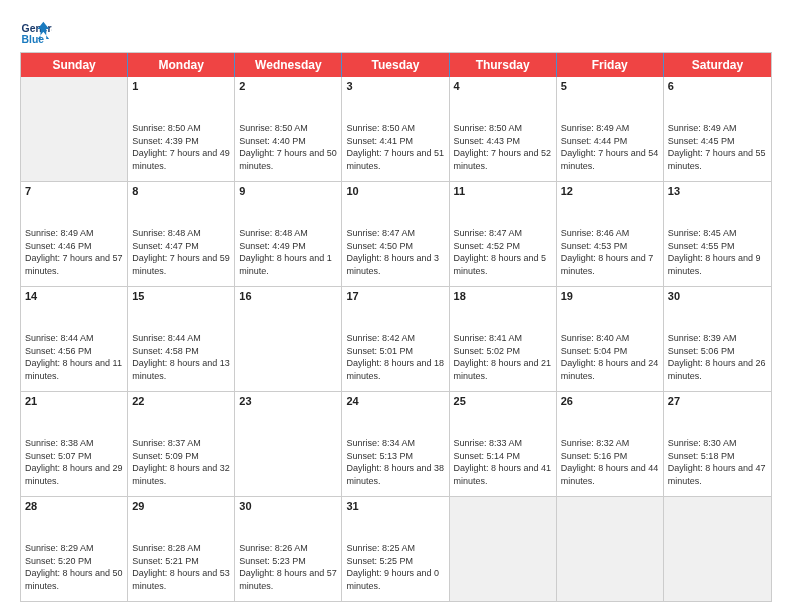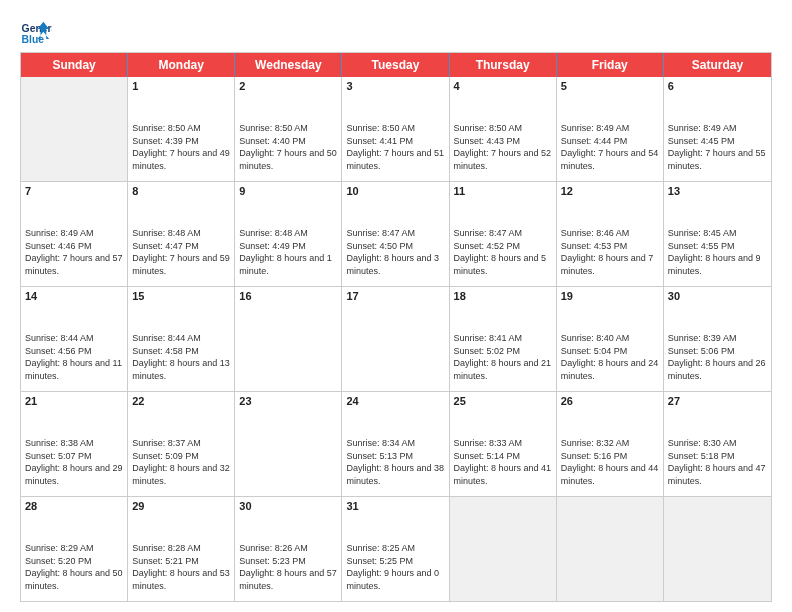--- a/index.html
+++ b/index.html
@@ -203,20 +203,21 @@
           </div>
           <div class="cal-cell">
             <div class="day-number">15</div>
             <div class="day-info">Sunrise: 8:44 AM<br>Sunset: 4:58 PM<br>Daylight: 8 hours and 13 minutes.</div>
           </div>
           <div class="cal-cell">
             <div class="day-number">16</div>
           </div>
           <div class="cal-cell">
             <div class="day-number">17</div>
+            <div class="day-info">Sunrise: 8:42 AM<br>Sunset: 5:01 PM<br>Daylight: 8 hours and 18 minutes.</div>
           </div>
           <div class="cal-cell">
             <div class="day-number">18</div>
             <div class="day-info">Sunrise: 8:41 AM<br>Sunset: 5:02 PM<br>Daylight: 8 hours and 21 minutes.</div>
           </div>
           <div class="cal-cell">
             <div class="day-number">19</div>
             <div class="day-info">Sunrise: 8:40 AM<br>Sunset: 5:04 PM<br>Daylight: 8 hours and 24 minutes.</div>
           </div>
           <div class="cal-cell">

